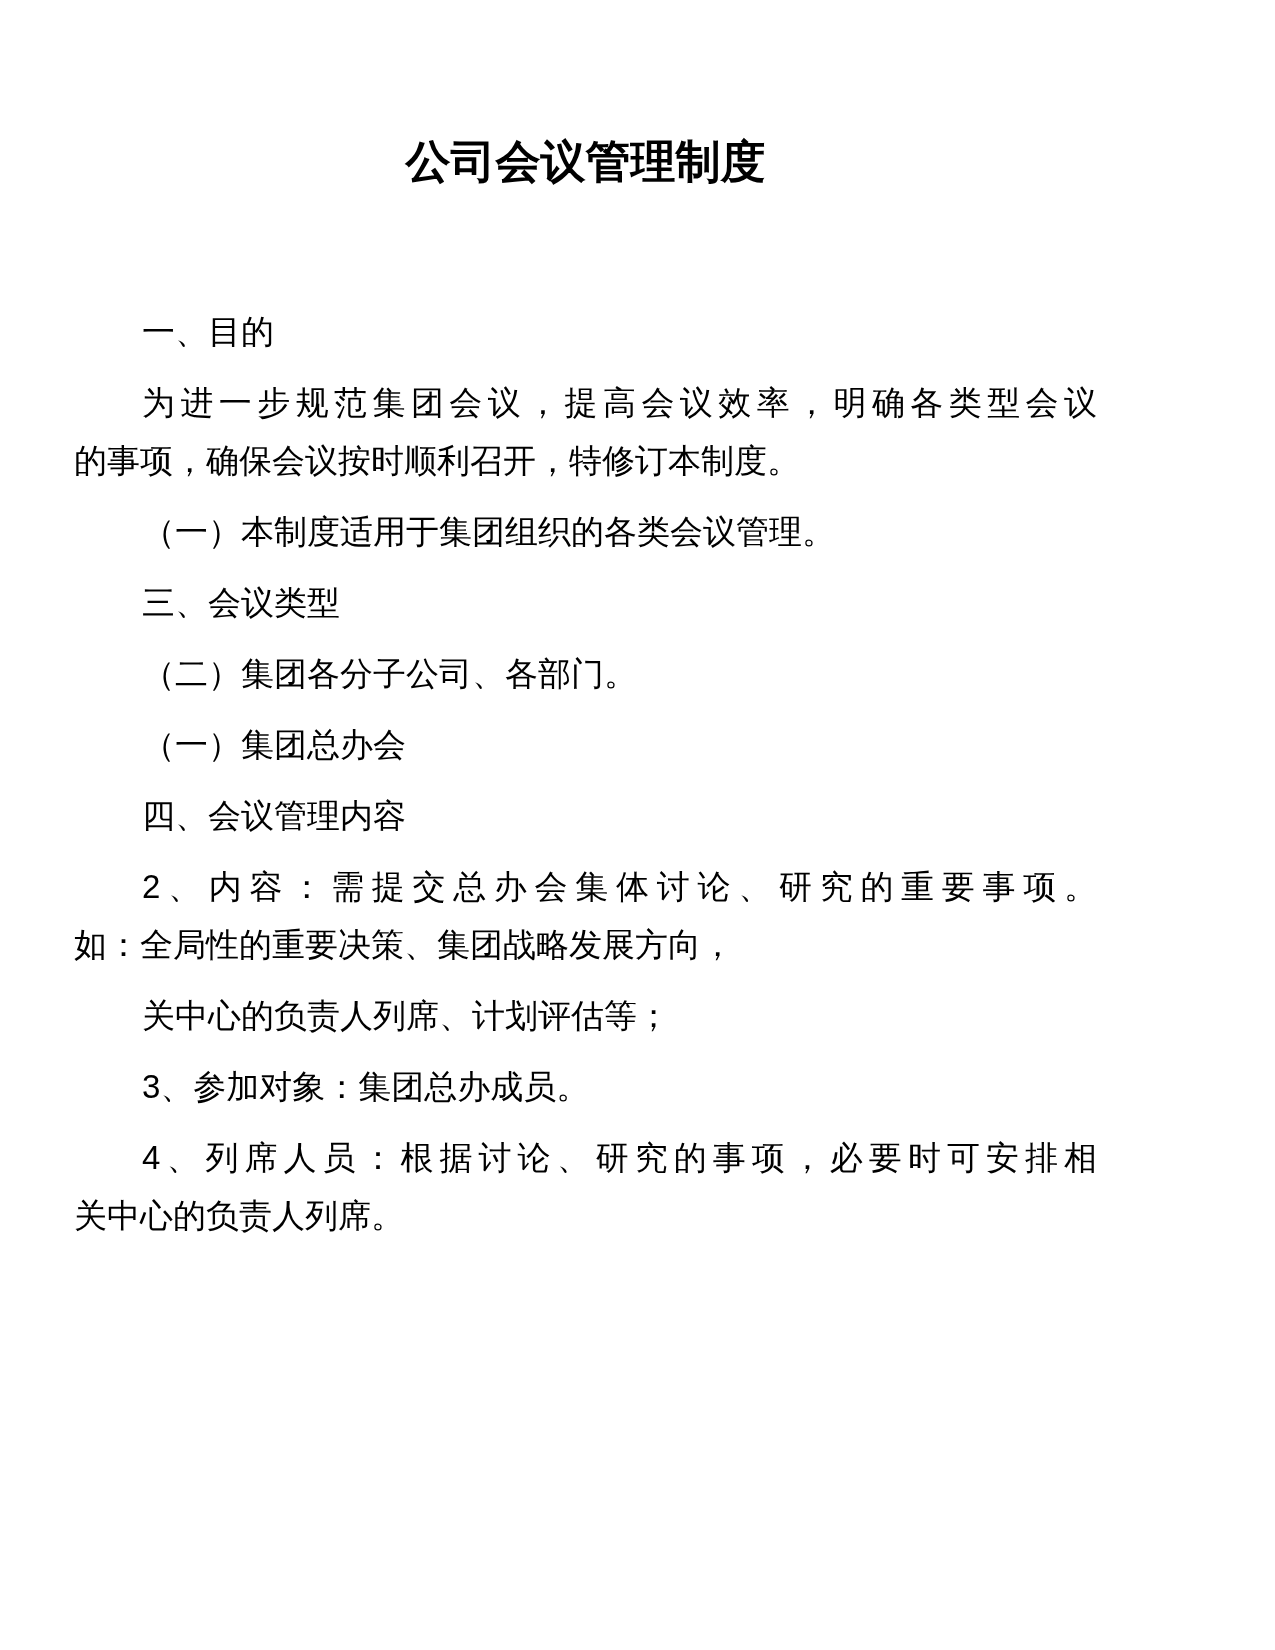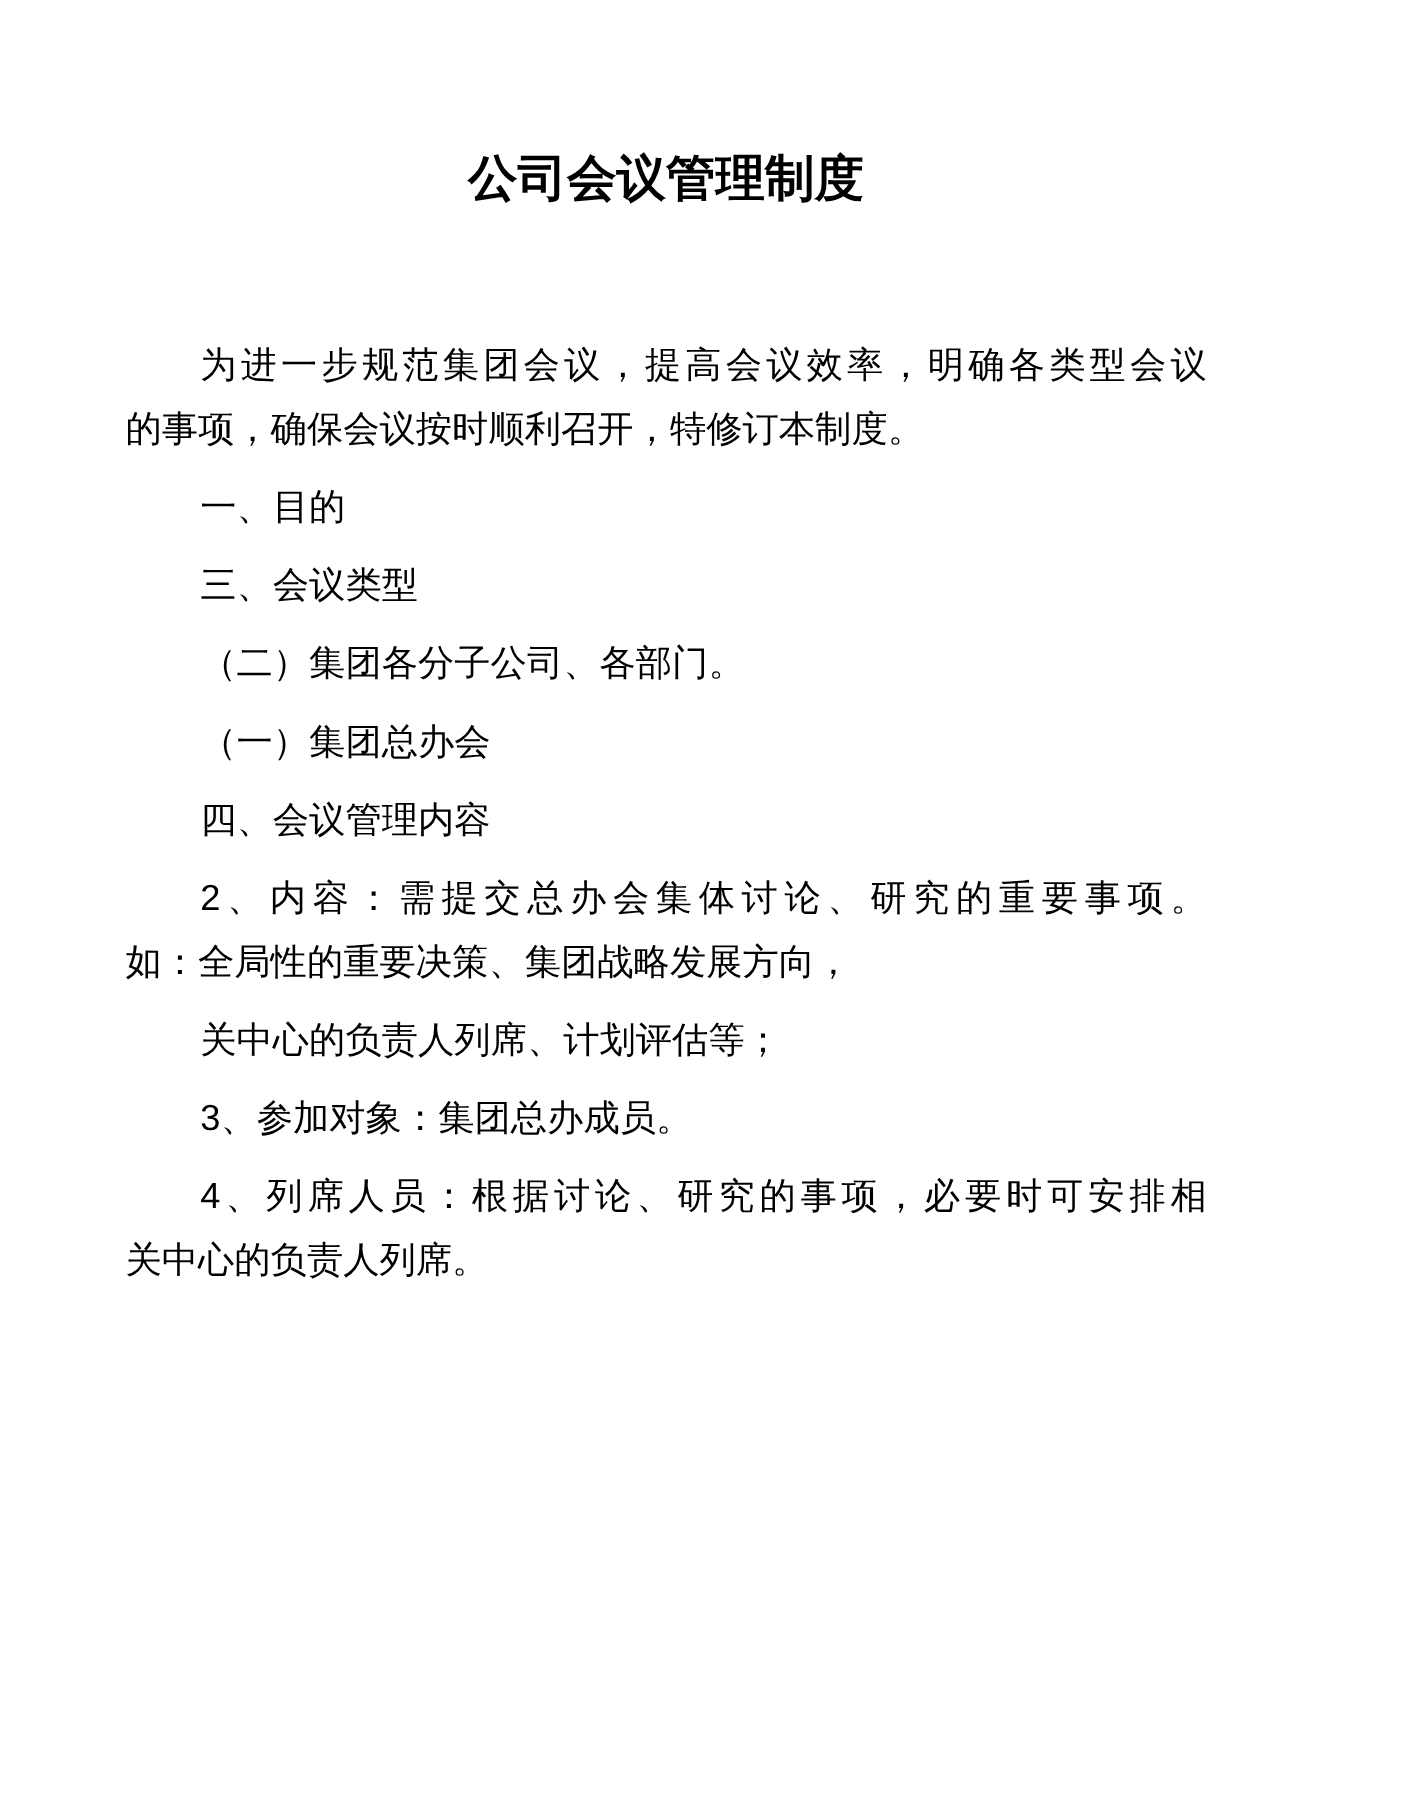--- a/index.html
+++ b/index.html
@@ -6,21 +6,21 @@
     margin: 0;
     padding: 0;
     background: #ffffff;
   }
   .page {
     position: relative;
     width: 1275px;
     height: 1236px;
     background: #ffffff;
     box-sizing: border-box;
-    padding: 130px 178px 0 114px;
+    padding: 130px 178px 0 74px;
     color: #000000;
     font-family: "Liberation Sans", sans-serif;
     overflow: hidden;
   }
   .title {
     margin: 0 0 109px 0;
     font-size: 45px;
     line-height: 64px;
     font-weight: bold;
     text-align: center;
@@ -46,25 +46,28 @@
     overflow: hidden;
   }
 </style>
 </head>
 <body>
 
 <div class="page">
   <h1 class="title">公司会议管理制度</h1>
   <div class="content">
       <div class="para">
+        <div class="line indent">一、目的</div>
+      </div>
+      <div class="para">
         <div class="line indent justify">为进一步规范集团会议，提高会议效率，明确各类型会议</div>
         <div class="line">的事项，确保会议按时顺利召开，特修订本制度。</div>
       </div>
       <div class="para">
-        <div class="line indent">一、目的</div>
+        <div class="line indent">（一）本制度适用于集团组织的各类会议管理。</div>
       </div>
       <div class="para">
         <div class="line indent">三、会议类型</div>
       </div>
       <div class="para">
         <div class="line indent">（二）集团各分子公司、各部门。</div>
       </div>
       <div class="para">
         <div class="line indent">（一）集团总办会</div>
       </div>

